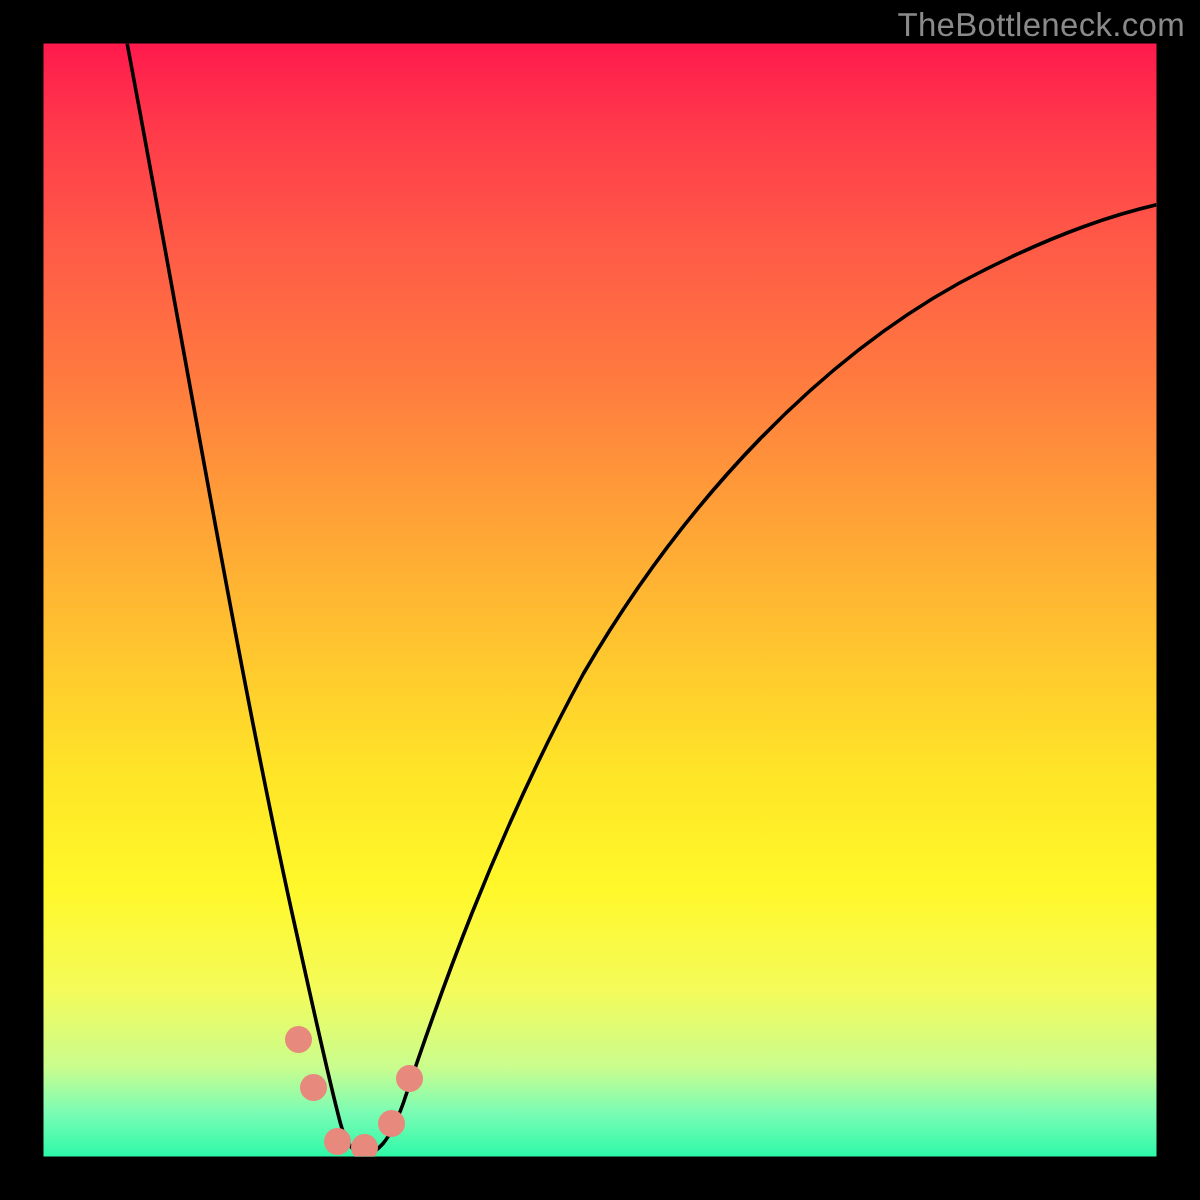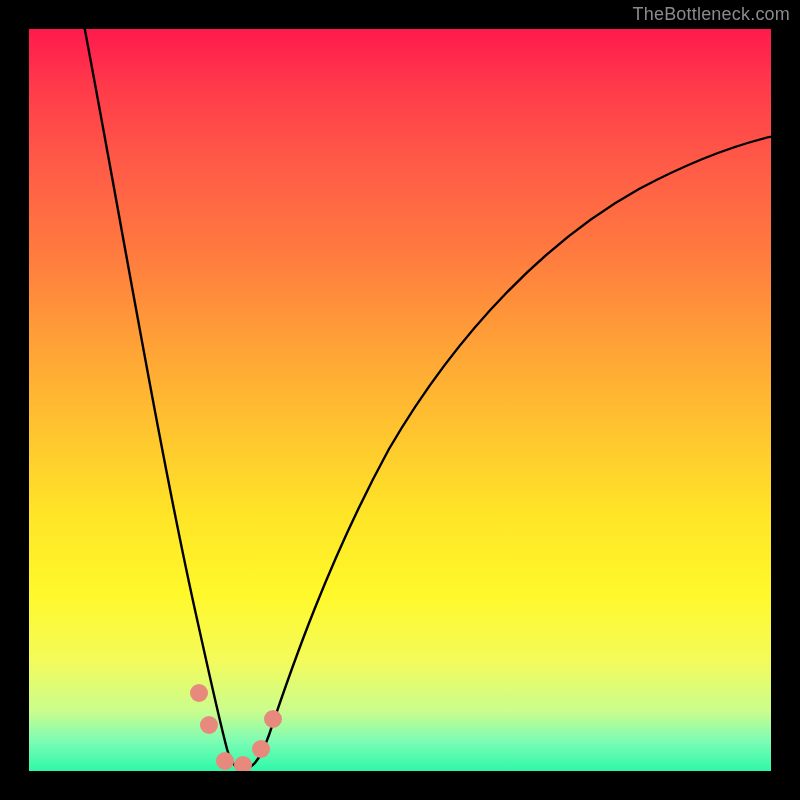--- a/index.html
+++ b/index.html
@@ -31,21 +31,21 @@
       #c9fd8e 92%,
       #7cfcb4 96%,
       #2ef9a8 100%
     );
   }
   .watermark {
     position: absolute;
     top: 4px;
     right: 10px;
     color: #8a8a8a;
-    font-size: 18px;
+    font-size: 22px;
     font-weight: 500;
     letter-spacing: 0.2px;
     z-index: 20;
   }
   svg.curves {
     position: absolute;
     left: 29px;
     top: 29px;
     width: 742px;
     height: 742px;

